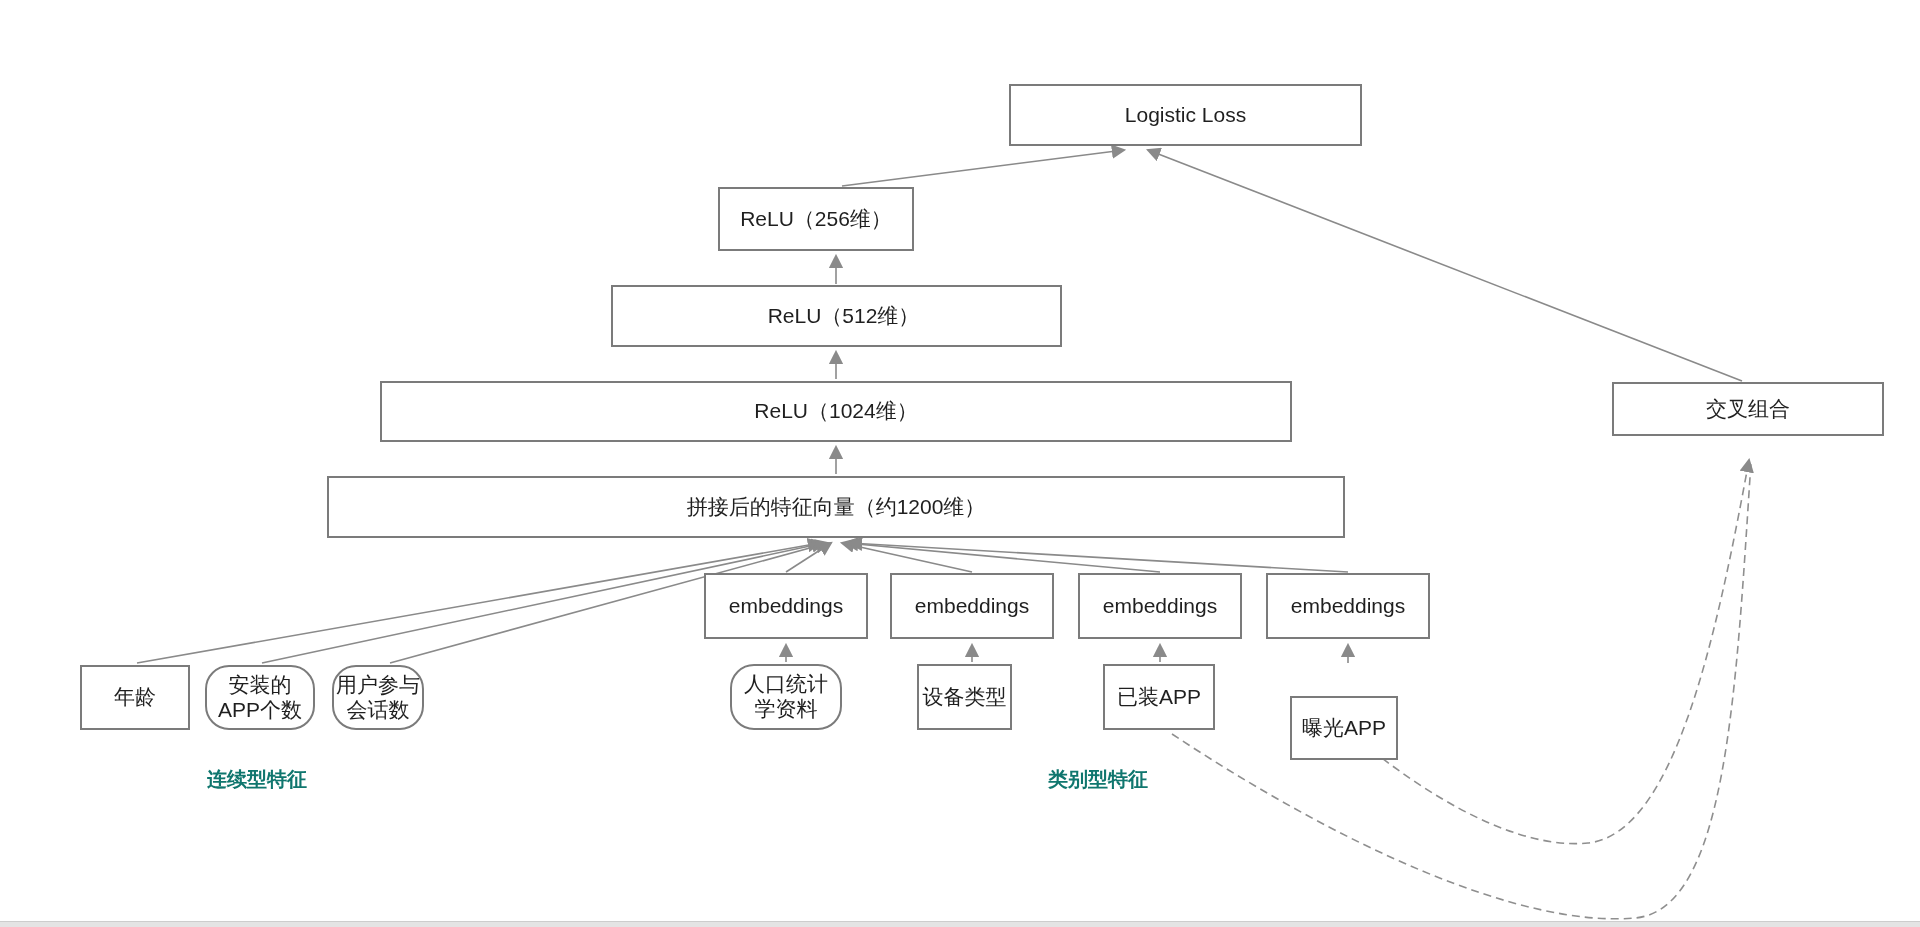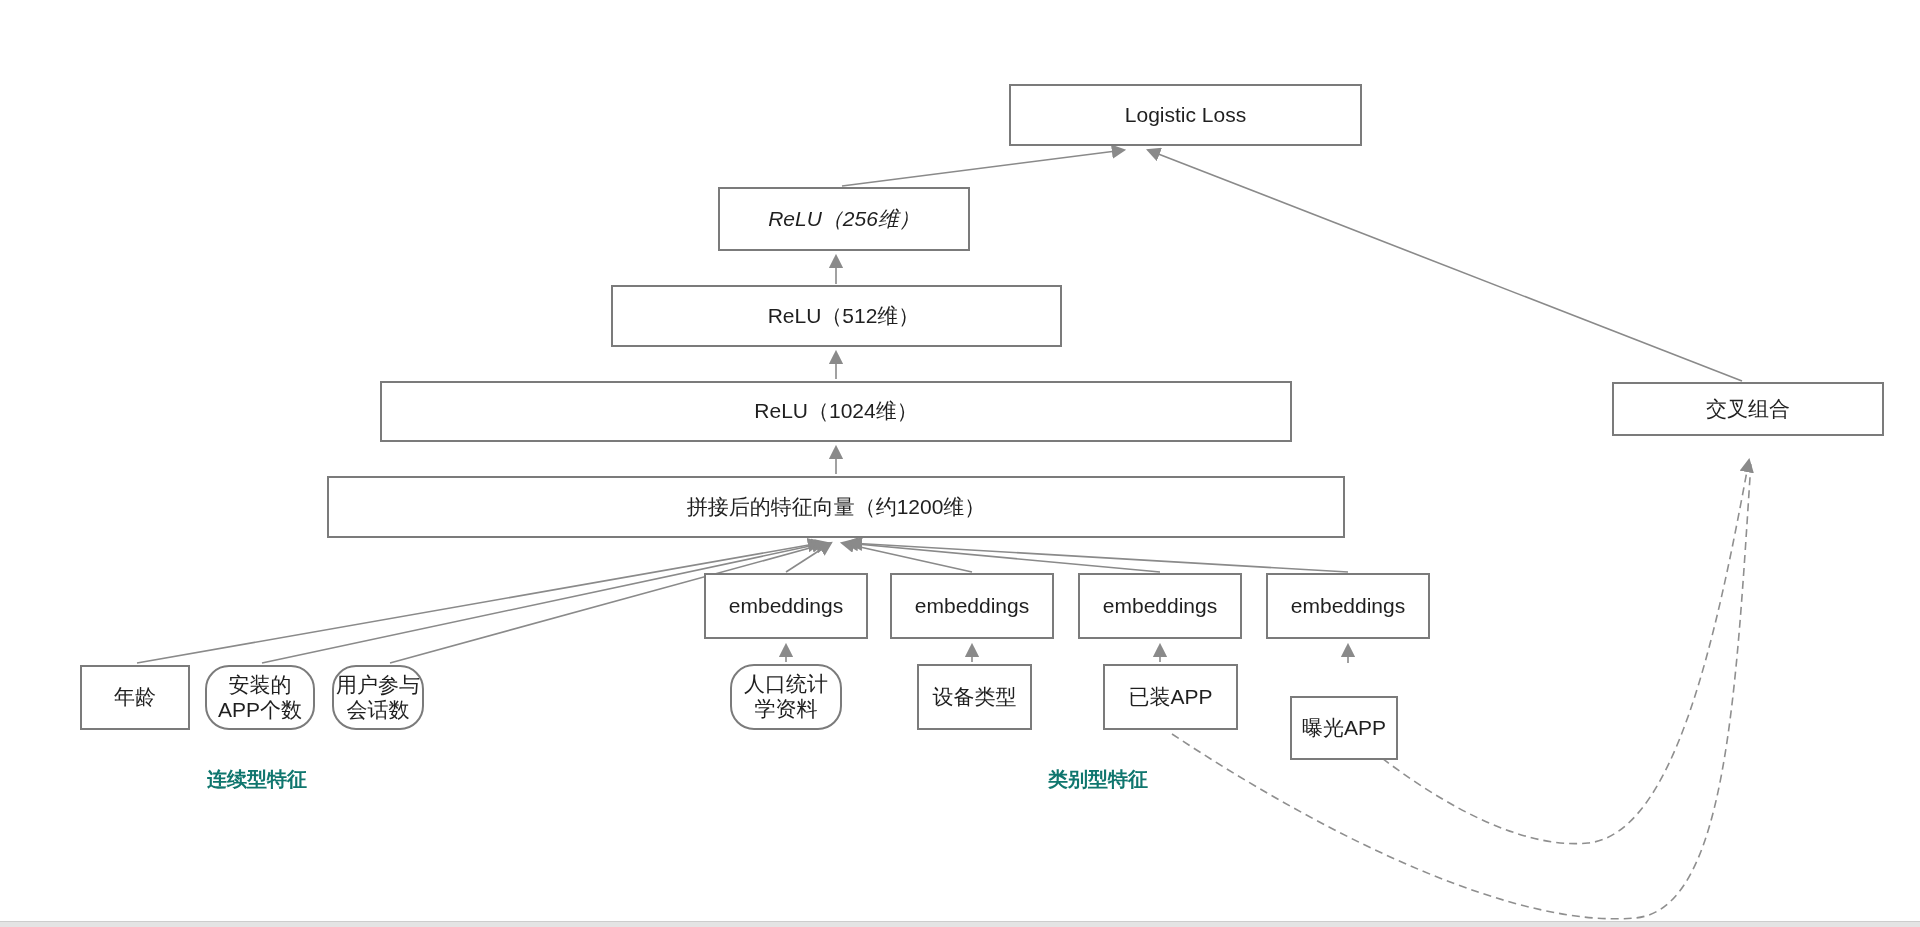--- a/index.html
+++ b/index.html
@@ -64,21 +64,21 @@
     <line x1="972" y1="662" x2="972" y2="645" stroke="#8a8a8a" stroke-width="1.6" marker-end="url(#ah)"></line>
     <line x1="1160" y1="662" x2="1160" y2="645" stroke="#8a8a8a" stroke-width="1.6" marker-end="url(#ah)"></line>
     <line x1="1348" y1="663" x2="1348" y2="645" stroke="#8a8a8a" stroke-width="1.6" marker-end="url(#ah)"></line>
 
     <path d="M1172,734 C1340,845 1520,928 1635,918 C1727,910 1736,690 1751,462" fill="none" stroke="#8f8f8f" stroke-width="1.6" stroke-dasharray="8 5"></path>
     <path d="M1352,734 C1430,800 1520,850 1588,843 C1674,834 1716,640 1749,460" fill="none" stroke="#8f8f8f" stroke-width="1.6" stroke-dasharray="8 5" marker-end="url(#ah)"></path>
   </svg>
 
   <div class="node" style="left:965px;top:84px;width:353px;height:62px;margin-left:44px;">Logistic Loss</div>
 
-  <div class="node" style="left:718px;top:187px;width:252px;height:64px;font-style:italic;">ReLU（256维）</div>
+  <div class="node" style="left:718px;top:187px;width:196px;height:64px;">ReLU（256维）</div>
 
   <div class="node" style="left:611px;top:285px;width:451px;height:62px;padding-left:14px;">ReLU（512维）</div>
 
   <div class="node" style="left:380px;top:381px;width:912px;height:61px;">ReLU（1024维）</div>
 
   <div class="node" style="left:327px;top:476px;width:1018px;height:62px;">拼接后的特征向量（约1200维）</div>
 
   <div class="node" style="left:1612px;top:382px;width:272px;height:54px;">交叉组合</div>
 
   <div class="node" style="left:704px;top:573px;width:164px;height:66px;">embeddings</div>
@@ -87,22 +87,22 @@
   <div class="node" style="left:1266px;top:573px;width:164px;height:66px;">embeddings</div>
 
   <div class="node" style="left:80px;top:665px;width:110px;height:65px;">年龄</div>
   <div class="node multiline" style="left:205px;top:665px;width:110px;height:65px;">安装的
 APP个数</div>
   <div class="node multiline" style="left:324px;top:665px;width:92px;height:65px;margin-left:8px;">用户参与
 会话数</div>
 
   <div class="node multiline" style="left:730px;top:664px;width:112px;height:66px;">人口统计
 学资料</div>
-  <div class="node" style="left:917px;top:664px;width:115px;height:66px;">设备类型</div>
-  <div class="node" style="left:1103px;top:664px;width:135px;height:66px;">已装APP</div>
+  <div class="node" style="left:917px;top:664px;width:95px;height:66px;">设备类型</div>
+  <div class="node" style="left:1103px;top:664px;width:112px;height:66px;">已装APP</div>
   <div class="node" style="left:1290px;top:665px;width:108px;height:64px;margin-top:31px;">曝光APP</div>
 
   <div class="group-label" style="left:207px;top:766px;">连续型特征</div>
   <div class="group-label" style="left:1010px;top:766px;margin-left:38px;">类别型特征</div>
 
   <div class="bottom-bar"></div>
 
 </div>
 
 </body></html>

